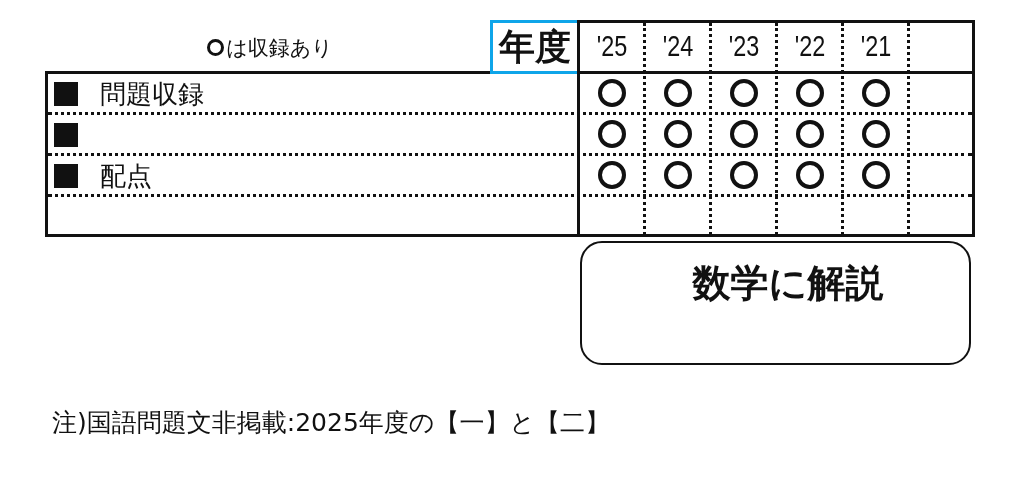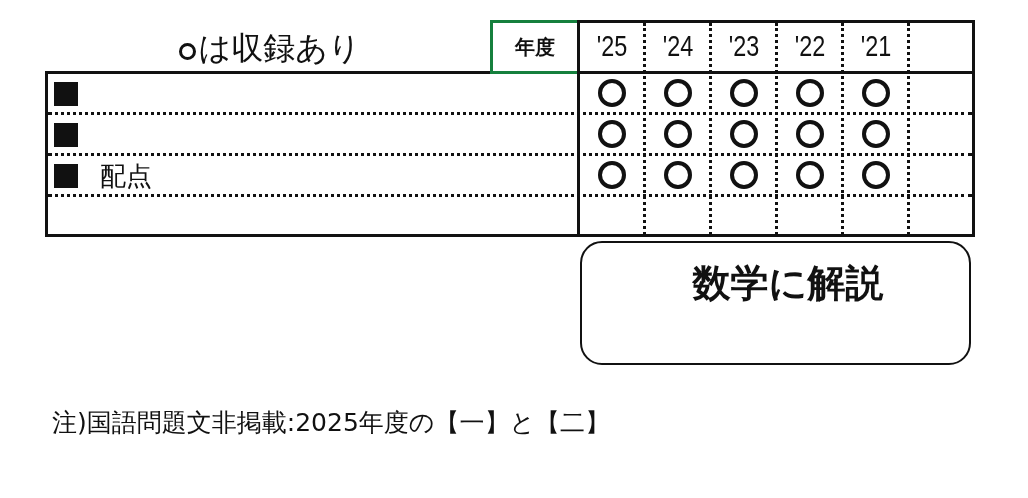--- a/index.html
+++ b/index.html
@@ -1,20 +1,20 @@
 <!DOCTYPE html>
 <html><head>
 <meta charset="utf-8">
 <style>
   html,body{margin:0;padding:0;background:#ffffff;}
   body{width:1028px;height:498px;position:relative;overflow:hidden;font-family:"DejaVu Sans","Liberation Sans",sans-serif;color:#111;}
   .abs{position:absolute;box-sizing:border-box;}
-  .legend{left:150px;top:28px;width:240px;height:40px;font-size:32px;line-height:40px;text-align:center;}
+  .legend{left:150px;top:28px;width:240px;height:40px;font-size:21px;line-height:40px;text-align:center;}
   .legend .ring{display:inline-block;width:17px;height:17px;border:3px solid #111;border-radius:50%;box-sizing:border-box;vertical-align:-1px;margin-right:2px;}
-  .year-label-box{left:490px;top:20px;width:90px;height:54px;border:3px solid #15803d;font-size:20px;line-height:48px;text-align:center;font-weight:bold;}
+  .year-label-box{left:490px;top:20px;width:90px;height:54px;border:3px solid #0ea5e9;font-size:36px;line-height:48px;text-align:center;font-weight:bold;}
   .year-header{left:578px;top:20px;width:397px;height:54px;border-top:3px solid #111;border-right:3px solid #111;}
   .year-cell{top:20px;height:53px;font-size:30px;line-height:52px;text-align:center;font-family:"Liberation Sans Narrow","Liberation Sans",sans-serif;transform:scaleX(0.78);}
   .table{left:45px;top:71px;width:930px;height:166px;border:3px solid #111;}
   .vsolid{left:577px;top:20px;width:3px;height:217px;background:#111;}
   .vdot{top:23px;height:212px;width:0;border-left:3px dotted #111;}
   .hdot{left:48px;width:924px;height:0;border-top:3px dotted #111;}
   .rowlabel{left:54px;height:40px;font-size:26px;line-height:42px;white-space:nowrap;}
   .rowlabel .sq{display:inline-block;width:24px;height:24px;background:#111;vertical-align:-3px;margin-right:22px;}
   .mark{width:28px;height:28px;border:4px solid #111;border-radius:50%;}
   .note-box{left:580px;top:241px;width:391px;height:124px;border:2px solid #111;border-radius:22px;text-align:center;}
@@ -43,21 +43,21 @@
 <div class="abs hdot" style="top:112px"></div>
 <div class="abs hdot" style="top:153px"></div>
 <div class="abs hdot" style="top:194px"></div>
 
 <div class="abs year-cell" style="left:580px;width:64px">'25</div>
 <div class="abs year-cell" style="left:646px;width:64px">'24</div>
 <div class="abs year-cell" style="left:712px;width:64px">'23</div>
 <div class="abs year-cell" style="left:778px;width:64px">'22</div>
 <div class="abs year-cell" style="left:844px;width:64px">'21</div>
 
-<div class="abs rowlabel" style="top:73px"><span class="sq"></span></div>
+<div class="abs rowlabel" style="top:73px"><span class="sq"></span><span>問題収録</span></div>
 <div class="abs rowlabel" style="top:114px"><span class="sq"></span></div>
 <div class="abs rowlabel" style="top:155px"><span class="sq"></span><span>配点</span></div>
 
 <div class="abs mark" style="left:598px;top:79px"></div>
 <div class="abs mark" style="left:664px;top:79px"></div>
 <div class="abs mark" style="left:730px;top:79px"></div>
 <div class="abs mark" style="left:796px;top:79px"></div>
 <div class="abs mark" style="left:862px;top:79px"></div>
 
 <div class="abs mark" style="left:598px;top:120px"></div>

